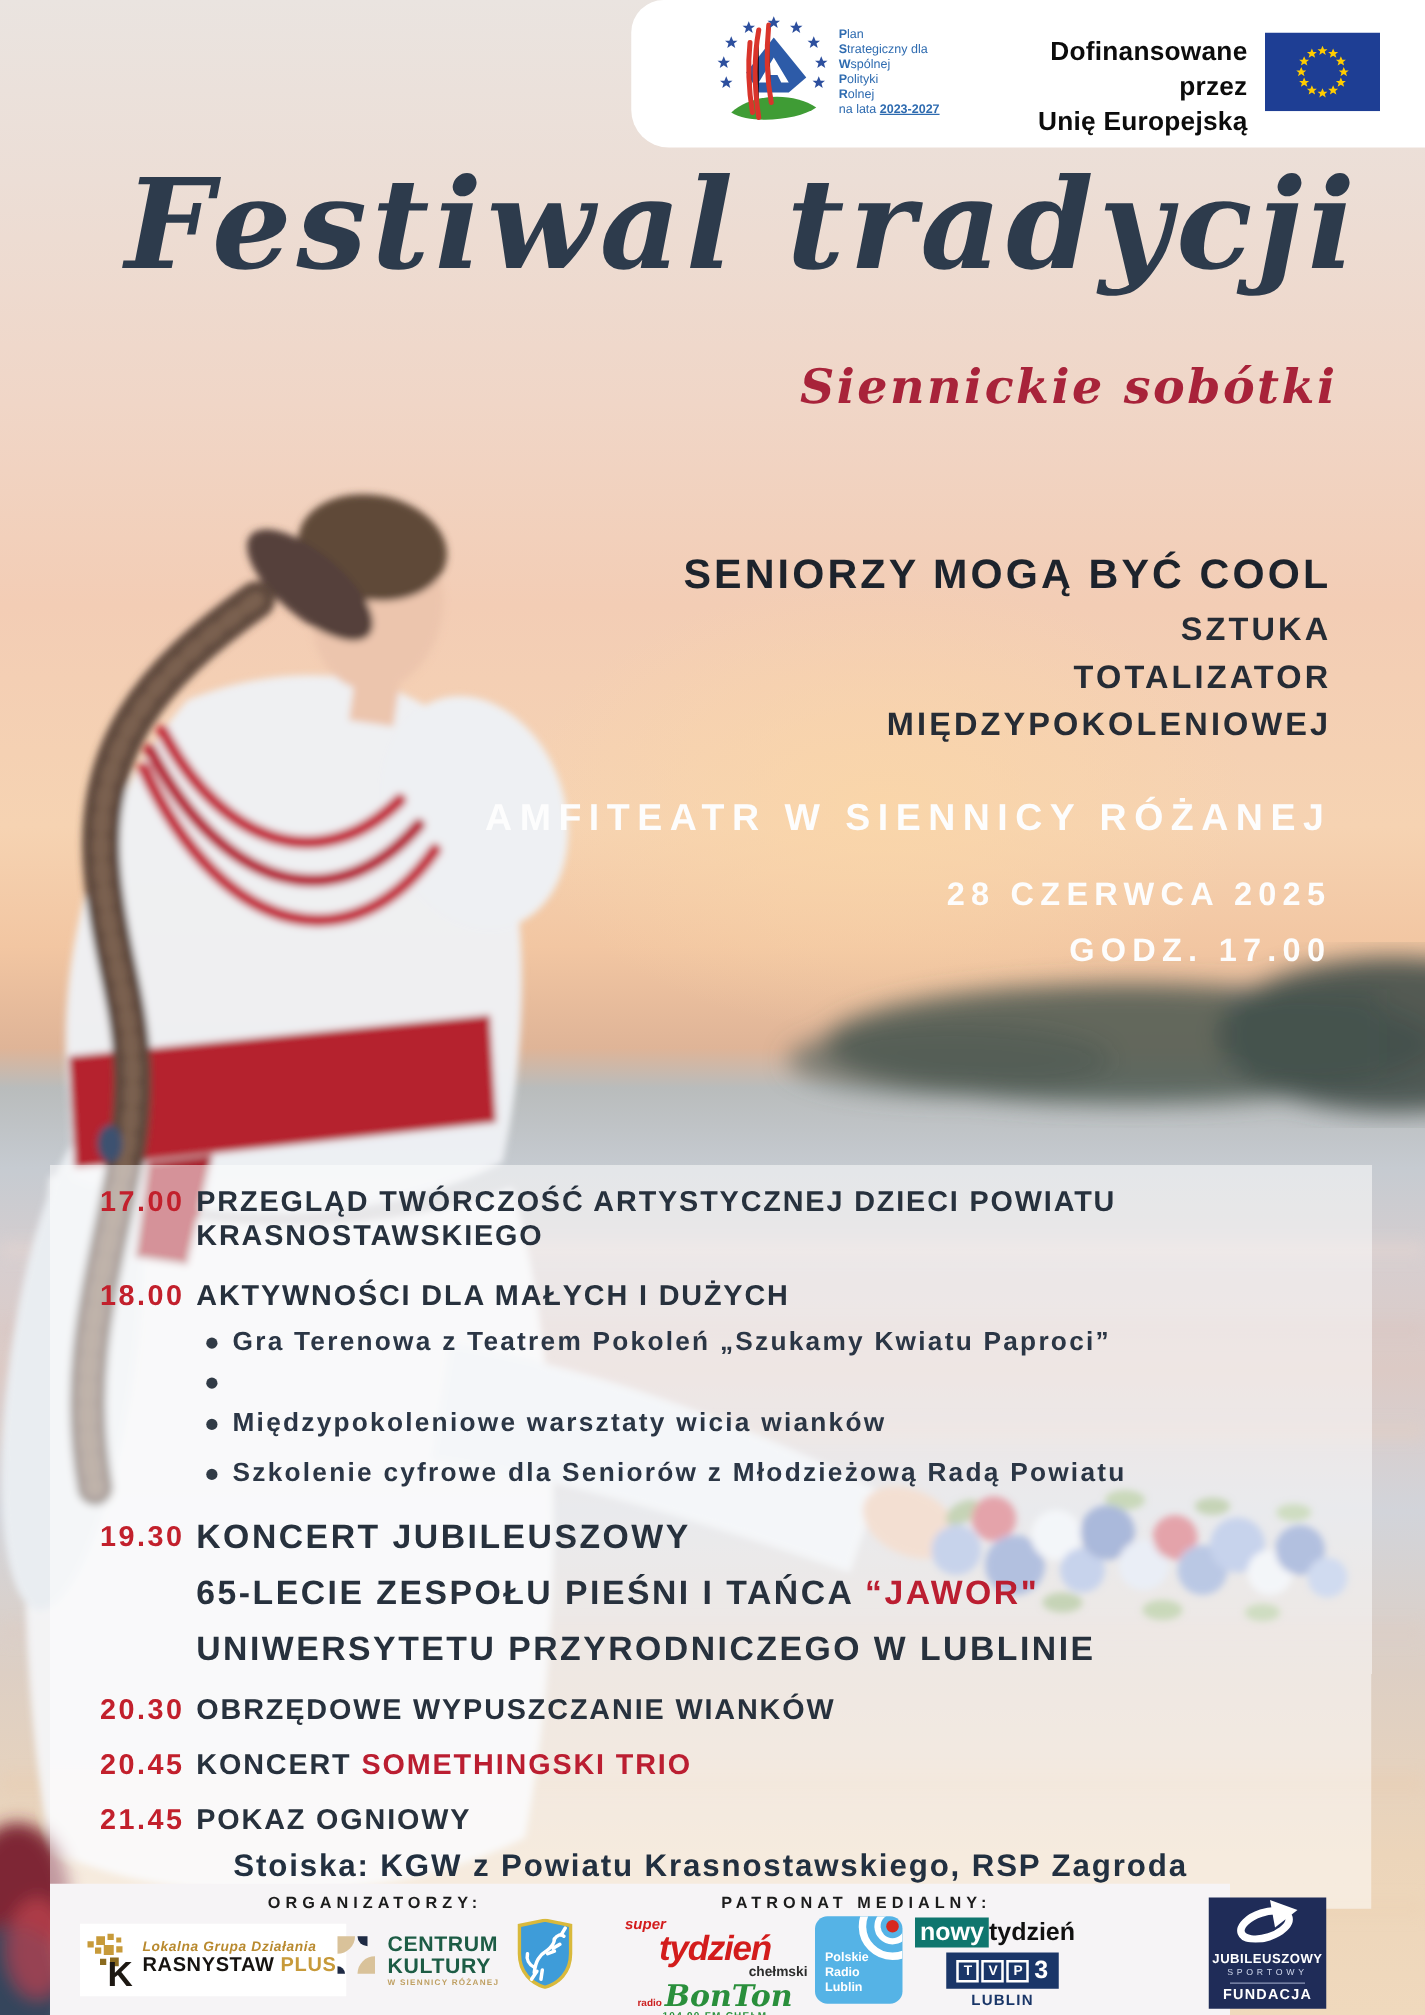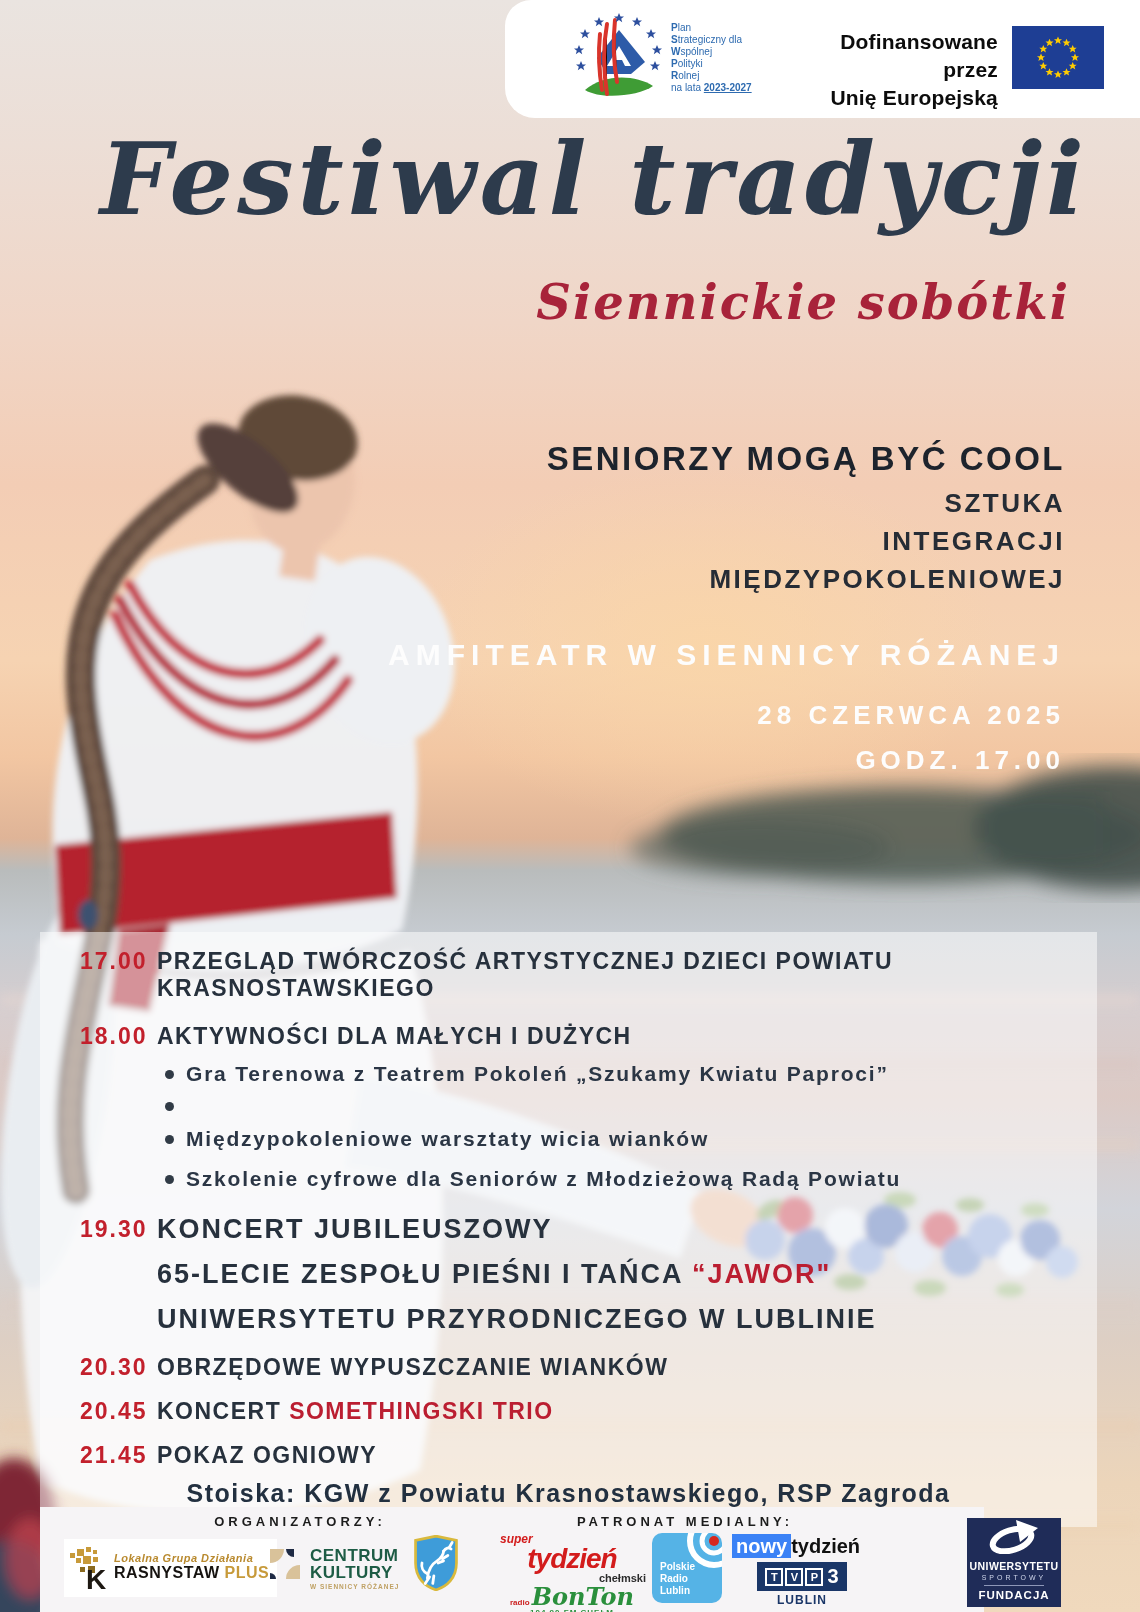--- a/index.html
+++ b/index.html
@@ -22,23 +22,23 @@
   .cap-line::first-letter{font-weight:800;}
   .cap-years{font-weight:800;text-decoration:underline;}
   .fund-label{position:absolute;left:278px;top:28px;width:215px;text-align:right;
     color:#0c0c0c;font-weight:700;font-size:21px;line-height:28px;letter-spacing:.2px;}
   .eu-flag{position:absolute;left:507px;top:26px;}
 
   
   .title-main{position:absolute;left:100px;top:120px;width:980px;
     font-family:"DejaVu Serif",serif;font-style:italic;font-weight:700;
     font-size:100px;letter-spacing:4px;color:#2d3b4c;white-space:nowrap;}
-  .title-sub{position:absolute;left:430px;top:274px;width:640px;text-align:right;
+  .title-sub{position:absolute;left:430px;top:286px;width:640px;text-align:right;
     font-family:"DejaVu Serif",serif;font-style:italic;font-weight:700;
-    font-size:48px;letter-spacing:2px;color:#a8233a;white-space:nowrap;}
+    font-size:38px;letter-spacing:2px;color:#a8233a;white-space:nowrap;}
 
   
   .headline{position:absolute;left:420px;top:440px;width:645px;text-align:right;color:#1d232c;}
   .headline .main{font-size:33px;font-weight:800;letter-spacing:2.5px;white-space:nowrap;}
   .headline .sub{font-size:26px;font-weight:600;letter-spacing:2.5px;line-height:38px;
     color:#262c35;margin-top:6px;}
 
   
   .venue{position:absolute;left:300px;top:638px;width:765px;text-align:right;color:#fdfdfd;}
   .venue .place{font-size:30px;font-weight:700;letter-spacing:6px;white-space:nowrap;}
@@ -90,21 +90,21 @@
   .bonton .radio{color:#c22;font-size:8px;font-weight:800;}
   .bonton .bt{color:#2a8f3c;font-family:"DejaVu Serif",serif;font-style:italic;font-weight:700;font-size:24px;}
   .bonton .freq{display:block;color:#2a8f3c;font-size:8px;font-weight:700;letter-spacing:1px;}
 
   .prl{position:absolute;left:612px;top:26px;width:70px;height:70px;border-radius:10px;
     background:#55b3e6;overflow:hidden;}
   .prl-txt{position:absolute;left:8px;bottom:6px;color:#fff;font-weight:700;font-size:10px;line-height:12px;}
 
   .nowy-col{position:absolute;left:692px;top:28px;width:140px;text-align:center;}
   .nowy-line{white-space:nowrap;text-align:left;}
-  .nowy-red{background:#3b82f6;color:#fff;font-weight:800;font-size:20px;padding:1px 4px;}
+  .nowy-red{background:#0f766e;color:#fff;font-weight:800;font-size:20px;padding:1px 4px;}
   .nowy-black{color:#111;font-weight:800;font-size:20px;}
   .tvp{margin-top:4px;display:inline-block;background:#1a3668;padding:3px 8px;}
   .tvp .lbox{display:inline-block;border:2px solid #fff;color:#fff;font-weight:800;font-size:11px;
     width:14px;height:14px;line-height:14px;text-align:center;margin-right:2px;vertical-align:middle;}
   .tvp .d3{color:#fff;font-weight:800;font-size:20px;vertical-align:middle;margin-left:2px;}
   .tvp-city{color:#1a3668;font-weight:800;font-size:12px;letter-spacing:1px;margin-top:2px;}
 
   .toto{position:absolute;left:927px;top:11px;width:94px;height:89px;background:#1f2c58;
     text-align:center;color:#fff;}
   .toto-l1{font-size:10.5px;font-weight:800;letter-spacing:.4px;margin-top:2px;}
@@ -258,21 +258,21 @@
     </svg>
   </div>
 
   <div class="title-main">Festiwal tradycji</div>
   <div class="title-sub">Siennickie sobótki</div>
 
   <div class="headline">
     <div class="main">SENIORZY MOGĄ BYĆ COOL</div>
     <div class="sub">
       <div>SZTUKA</div>
-      <div>INTEGRACJI</div>
+      <div>TOTALIZATOR</div>
       <div>MIĘDZYPOKOLENIOWEJ</div>
     </div>
   </div>
 
   <div class="venue">
     <div class="place">AMFITEATR W SIENNICY RÓŻANEJ</div>
     <div class="date">28 CZERWCA 2025</div>
     <div class="time">GODZ. 17.00</div>
   </div>
 
@@ -413,20 +413,20 @@
         <span class="lbox">T</span><span class="lbox">V</span><span class="lbox">P</span><span class="d3">3</span>
       </div>
       <div class="tvp-city">LUBLIN</div>
     </div>
 
     <div class="toto">
       <svg width="64" height="36" viewBox="0 0 64 36">
         <ellipse cx="30" cy="22" rx="20" ry="10" fill="none" stroke="#ffffff" stroke-width="6" transform="rotate(-18 30 22)"></ellipse>
         <polygon points="34,2 56,10 38,24" fill="#ffffff"></polygon>
       </svg>
-      <div class="toto-l1">UNIWERSYTETU</div>
+      <div class="toto-l1">JUBILEUSZOWY</div>
       <div class="toto-l2">SPORTOWY</div>
       <div class="toto-div"></div>
       <div class="toto-l3">FUNDACJA</div>
     </div>
   </div>
 
 </div>
 
 </body></html>

